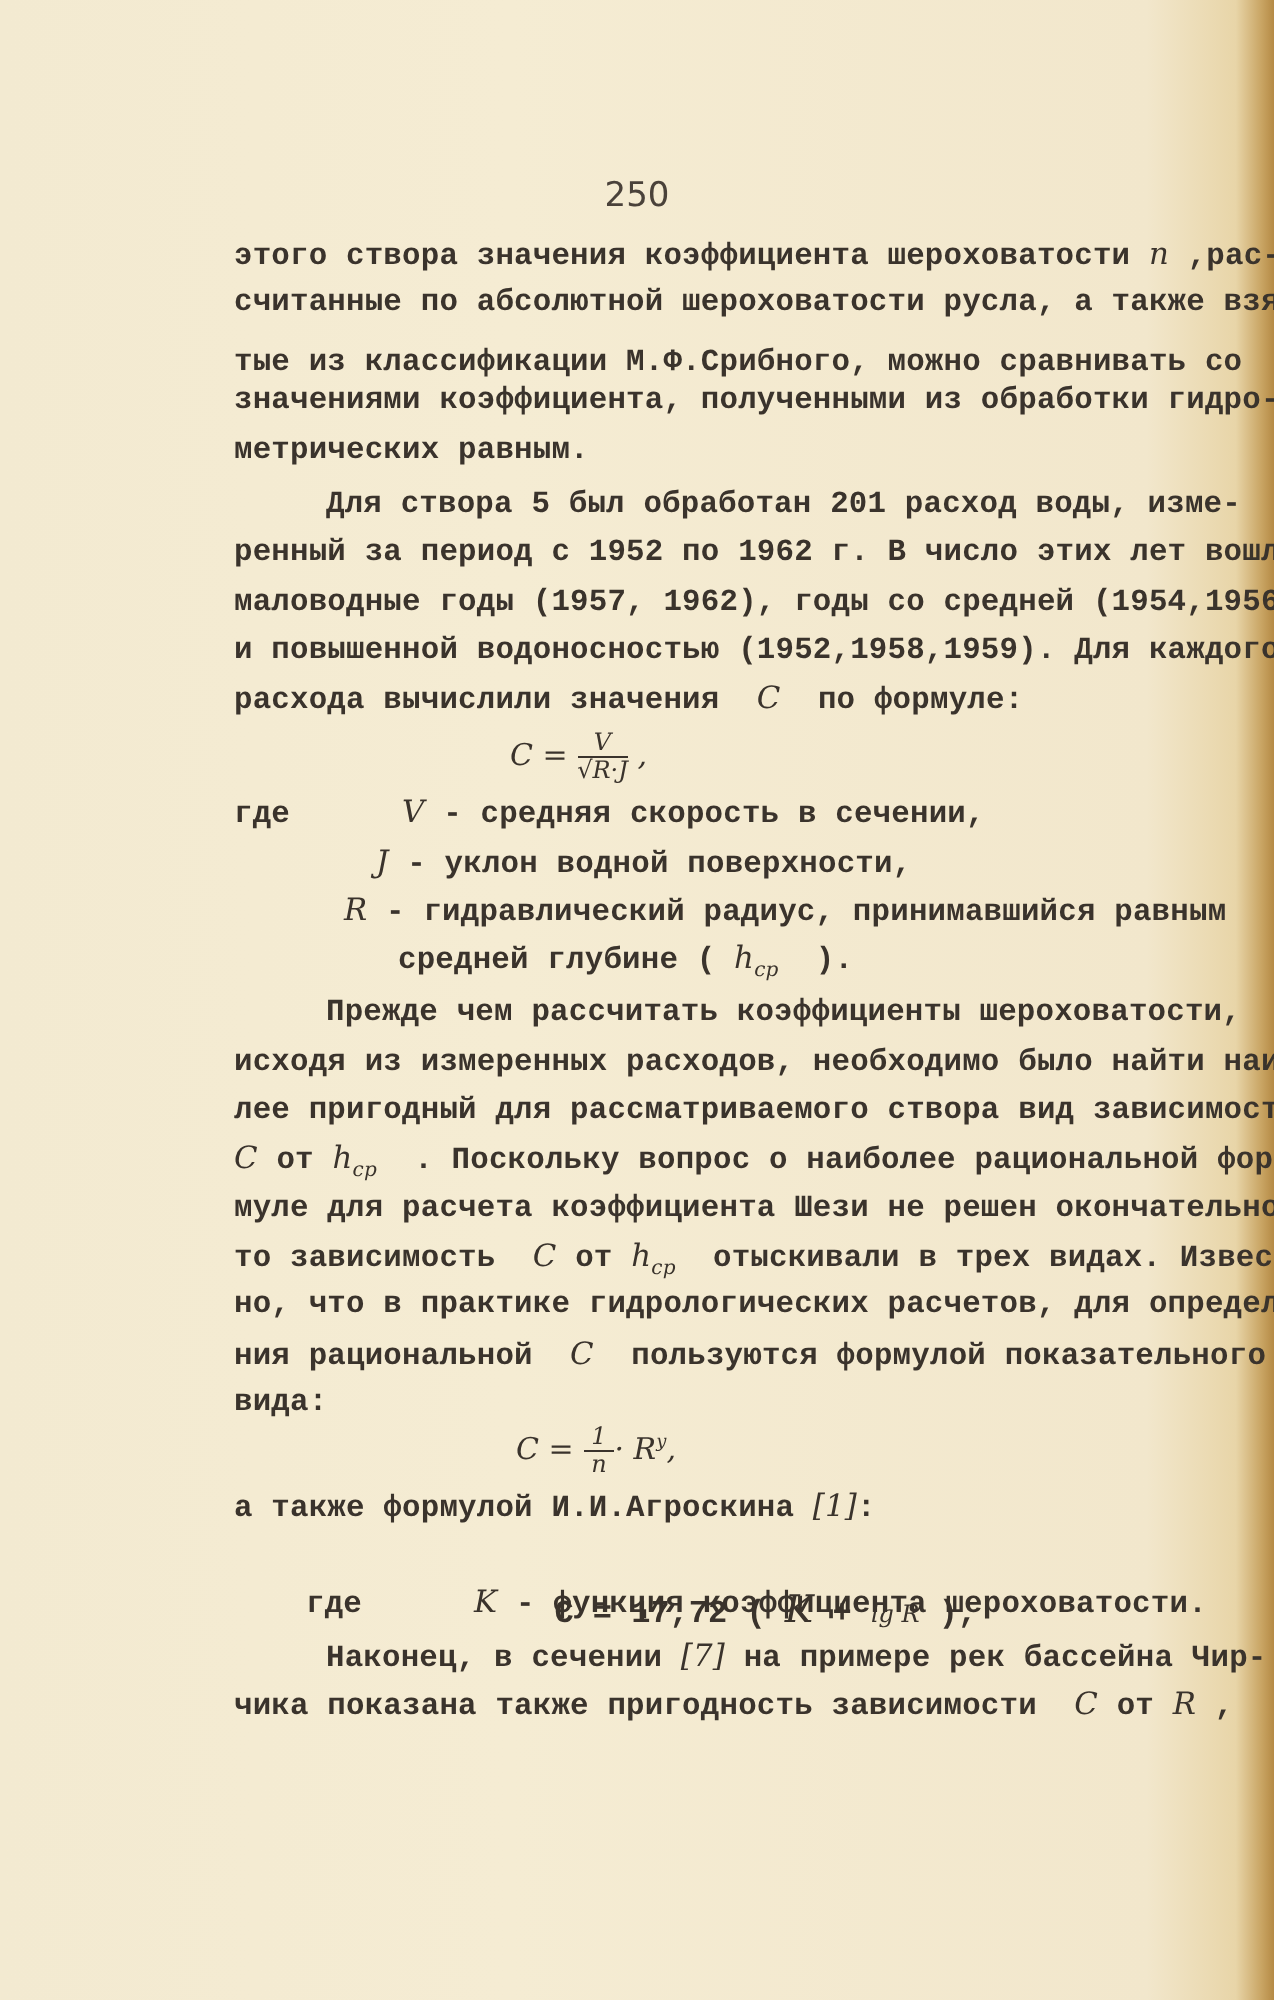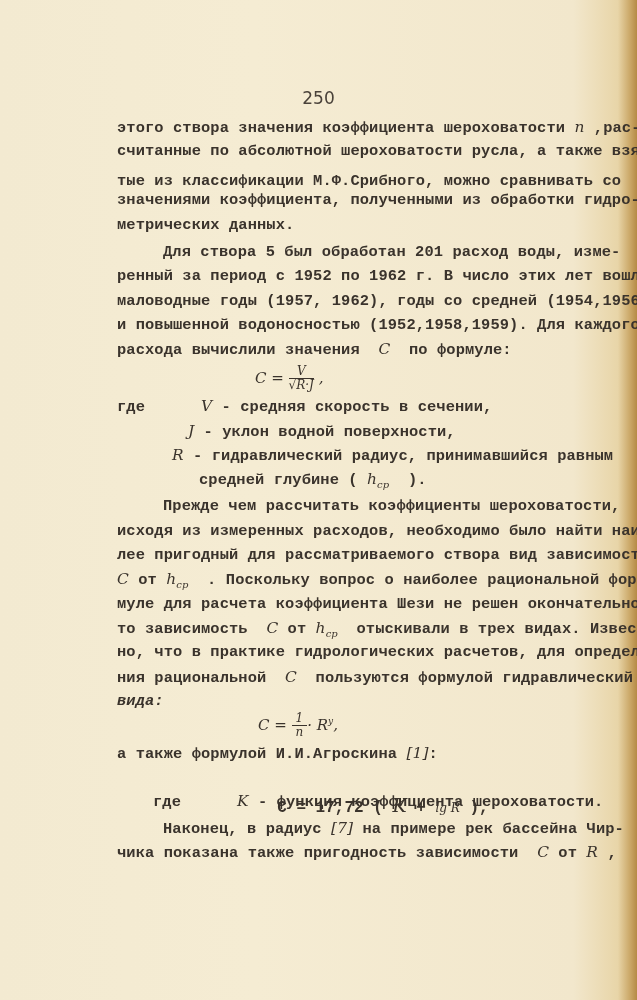--- a/index.html
+++ b/index.html
@@ -22,42 +22,42 @@
 </head>
 <body>
 
 <div class="page-number">250</div>
 
 <div id="lines">
     <div class="line" style="left: 117px; top: 117px;"><span>этого створа значения коэффициента шероховатости </span><span class="it">n</span><span> ,рас-</span></div>
     <div class="line" style="left: 117px; top: 141px;"><span>считанные по абсолютной шероховатости русла, а также взя-</span></div>
     <div class="line" style="left: 117px; top: 171px;"><span>тые из классификации М.Ф.Срибного, можно сравнивать со</span></div>
     <div class="line" style="left: 117px; top: 190px;"><span>значениями коэффициента, полученными из обработки гидро-</span></div>
-    <div class="line" style="left: 117px; top: 215px;"><span>метрических данных.</span></div>
+    <div class="line" style="left: 117px; top: 215px;"><span>метрических равным.</span></div>
     <div class="line" style="left: 163px; top: 242px;"><span>Для створа 5 был обработан 201 расход воды, изме-</span></div>
     <div class="line" style="left: 117px; top: 266px;"><span>ренный за период с 1952 по 1962 г. В число этих лет вошли</span></div>
     <div class="line" style="left: 117px; top: 291px;"><span>маловодные годы (1957, 1962), годы со средней (1954,1956)</span></div>
     <div class="line" style="left: 117px; top: 315px;"><span>и повышенной водоносностью (1952,1958,1959). Для каждого</span></div>
     <div class="line" style="left: 117px; top: 339px; text-align: center;"><span>расхода вычислили значения  </span><span class="it">C</span><span>  по формуле:</span></div>
     <div class="line" style="left: 117px; top: 396px;"><span>где      </span><span class="it">V</span><span> - средняя скорость в сечении,</span></div>
     <div class="line" style="left: 172px; top: 421px; margin-left: 16px;"><span class="it">J</span><span> - уклон водной поверхности,</span></div>
     <div class="line" style="left: 172px; top: 445px;"><span class="it">R</span><span> - гидравлический радиус, принимавшийся равным</span></div>
     <div class="line" style="left: 199px; top: 469px;"><span>средней глубине ( </span><span class="it">h</span><sub class="it">ср</sub><span>  ).</span></div>
     <div class="line" style="left: 163px; top: 496px;"><span>Прежде чем рассчитать коэффициенты шероховатости,</span></div>
     <div class="line" style="left: 117px; top: 521px;"><span>исходя из измеренных расходов, необходимо было найти наибо-</span></div>
     <div class="line" style="left: 117px; top: 545px;"><span>лее пригодный для рассматриваемого створа вид зависимости</span></div>
     <div class="line" style="left: 117px; top: 569px;"><span class="it">C</span><span> от </span><span class="it">h</span><sub class="it">ср</sub><span>  . Поскольку вопрос о наиболее рациональной фор-</span></div>
     <div class="line" style="left: 117px; top: 594px;"><span>муле для расчета коэффициента Шези не решен окончательно,</span></div>
     <div class="line" style="left: 117px; top: 618px;"><span>то зависимость  </span><span class="it">C</span><span> от </span><span class="it">h</span><sub class="it">ср</sub><span>  отыскивали в трех видах. Извест-</span></div>
     <div class="line" style="left: 117px; top: 642px;"><span>но, что в практике гидрологических расчетов, для определе-</span></div>
-    <div class="line" style="left: 117px; top: 667px;"><span>ния рациональной  </span><span class="it">C</span><span>  пользуются формулой гидравлический</span></div>
-    <div class="line" style="left: 117px; top: 691px; font-style: italic;"><span>вида:</span></div>
+    <div class="line" style="left: 117px; top: 667px;"><span>ния рациональной  </span><span class="it">C</span><span>  пользуются формулой показательного</span></div>
+    <div class="line" style="left: 117px; top: 691px;"><span>вида:</span></div>
     <div class="line" style="left: 117px; top: 743px;"><span>а также формулой И.И.Агроскина </span><span class="it">[1]</span><span>:</span></div>
     <div class="line" style="left: 117px; top: 791px; margin-left: 36px;"><span>где      </span><span class="it">K</span><span> - функция коэффициента шероховатости.</span></div>
-    <div class="line" style="left: 163px; top: 818px;"><span>Наконец, в радиус </span><span class="it">[7]</span><span> на примере рек бассейна Чир-</span></div>
+    <div class="line" style="left: 163px; top: 818px;"><span>Наконец, в сечении </span><span class="it">[7]</span><span> на примере рек бассейна Чир-</span></div>
     <div class="line" style="left: 117px; top: 842px;"><span>чика показана также пригодность зависимости  </span><span class="it">C</span><span> от </span><span class="it">R</span><span> ,</span></div>
   </div>
 
 <div class="formula" style="left:255px; top:365px; font-size:15px;">
   <span>C =</span>
   <span class="frac">
     <span class="num">V</span>
     <span class="den">√R·J</span>
   </span><span> ,</span>
 </div>

